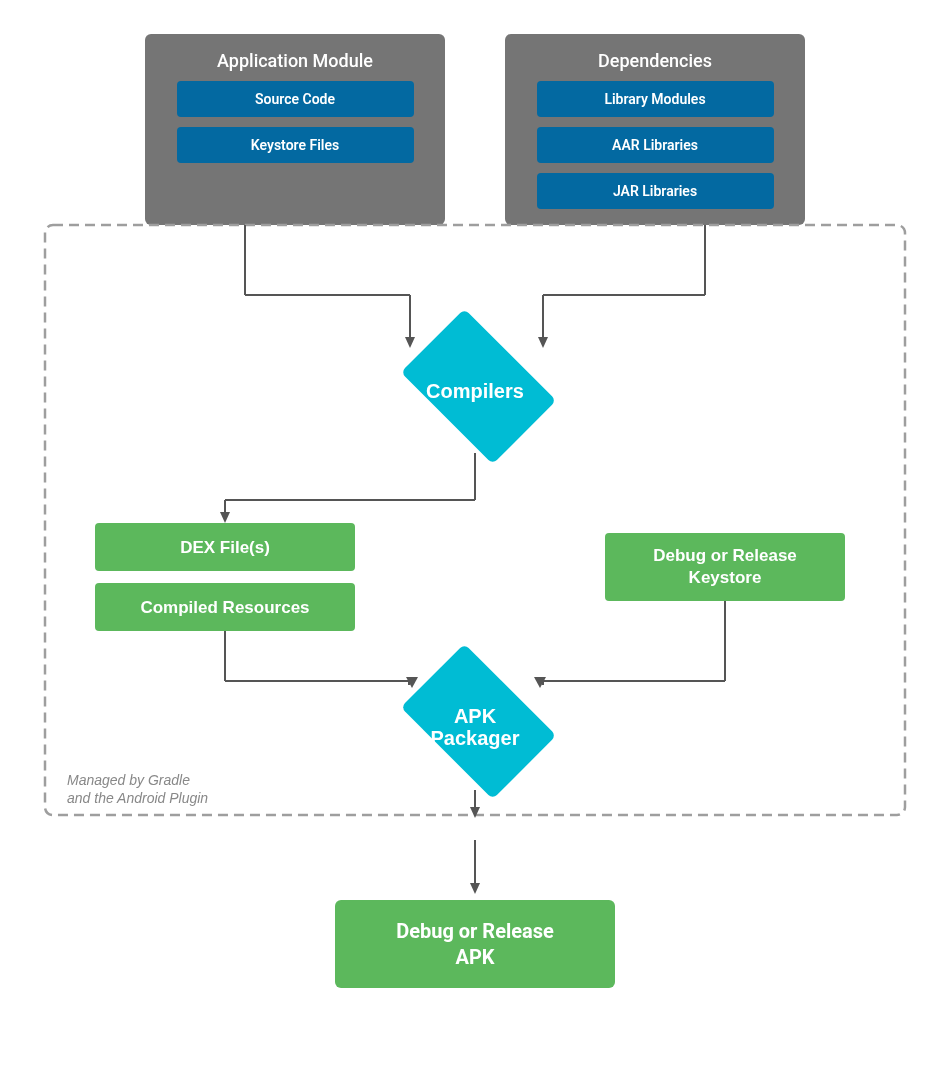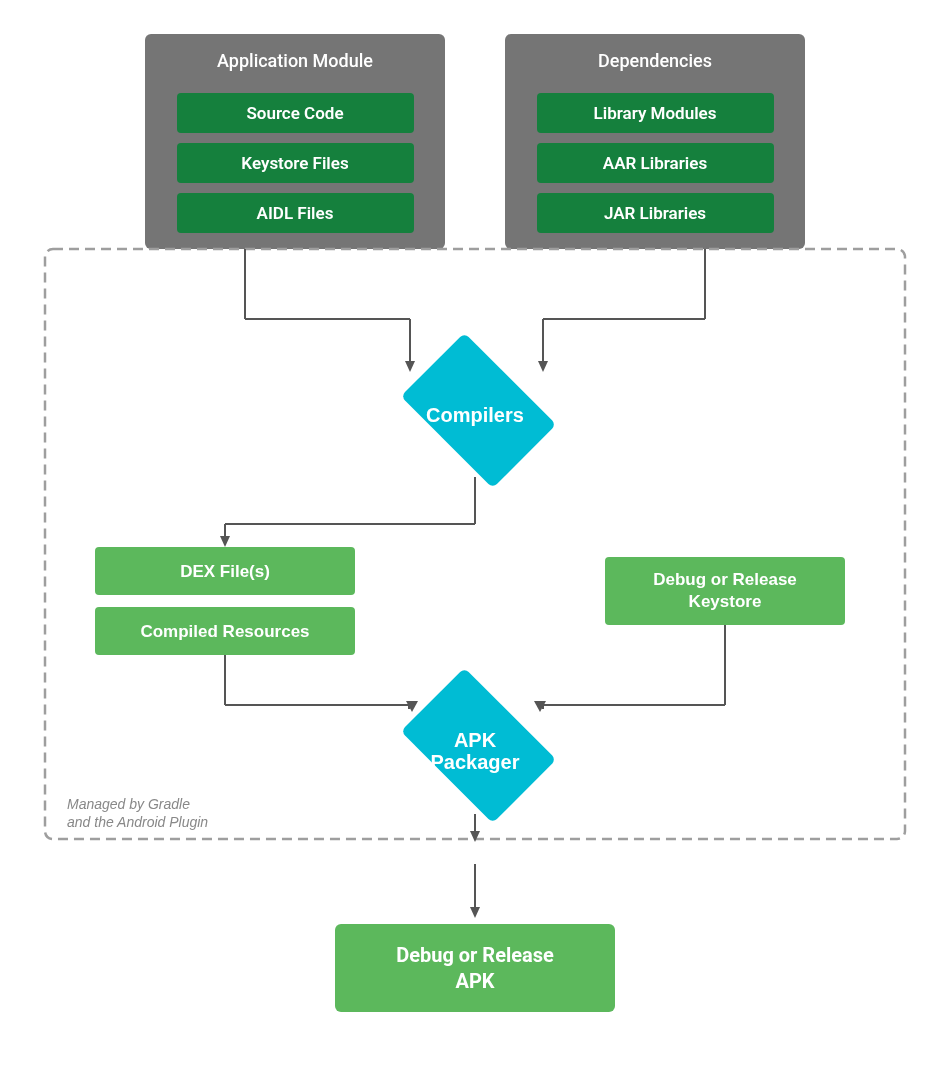--- a/index.html
+++ b/index.html
@@ -40,28 +40,28 @@
       flex-direction: column;
       align-items: center;
       gap: 10px;
       min-width: 300px;
     }
 
     .module-title {
       color: #ffffff;
       font-size: 18px;
       font-weight: 500;
-      margin-bottom: 12px;
+      margin-bottom: 0;
       text-align: right;
     }
 
     .green-btn {
-      background: #15803d;
+      background: #0369a1;
       color: #ffffff;
-      font-size: 17px;
+      font-size: 14px;
       font-weight: 600;
       border-radius: 4px;
       padding: 10px 0;
       width: 237px;
       text-align: center;
     }
 
     .green-btn-large {
       background: #5cb85c;
       color: #ffffff;
@@ -77,21 +77,20 @@
 </head>
 <body>
 
 <div class="diagram">
 
   <div class="top-row">
     <div class="module-box">
       <div class="module-title">Application Module</div>
       <div class="green-btn">Source Code</div>
       <div class="green-btn">Keystore Files</div>
-      <div class="green-btn">AIDL Files</div>
     </div>
     <div class="module-box">
       <div class="module-title">Dependencies</div>
       <div class="green-btn">Library Modules</div>
       <div class="green-btn">AAR Libraries</div>
       <div class="green-btn">JAR Libraries</div>
     </div>
   </div>
 
   <svg width="900" height="720" style="margin-top:-10px;" viewBox="0 0 900 720">

